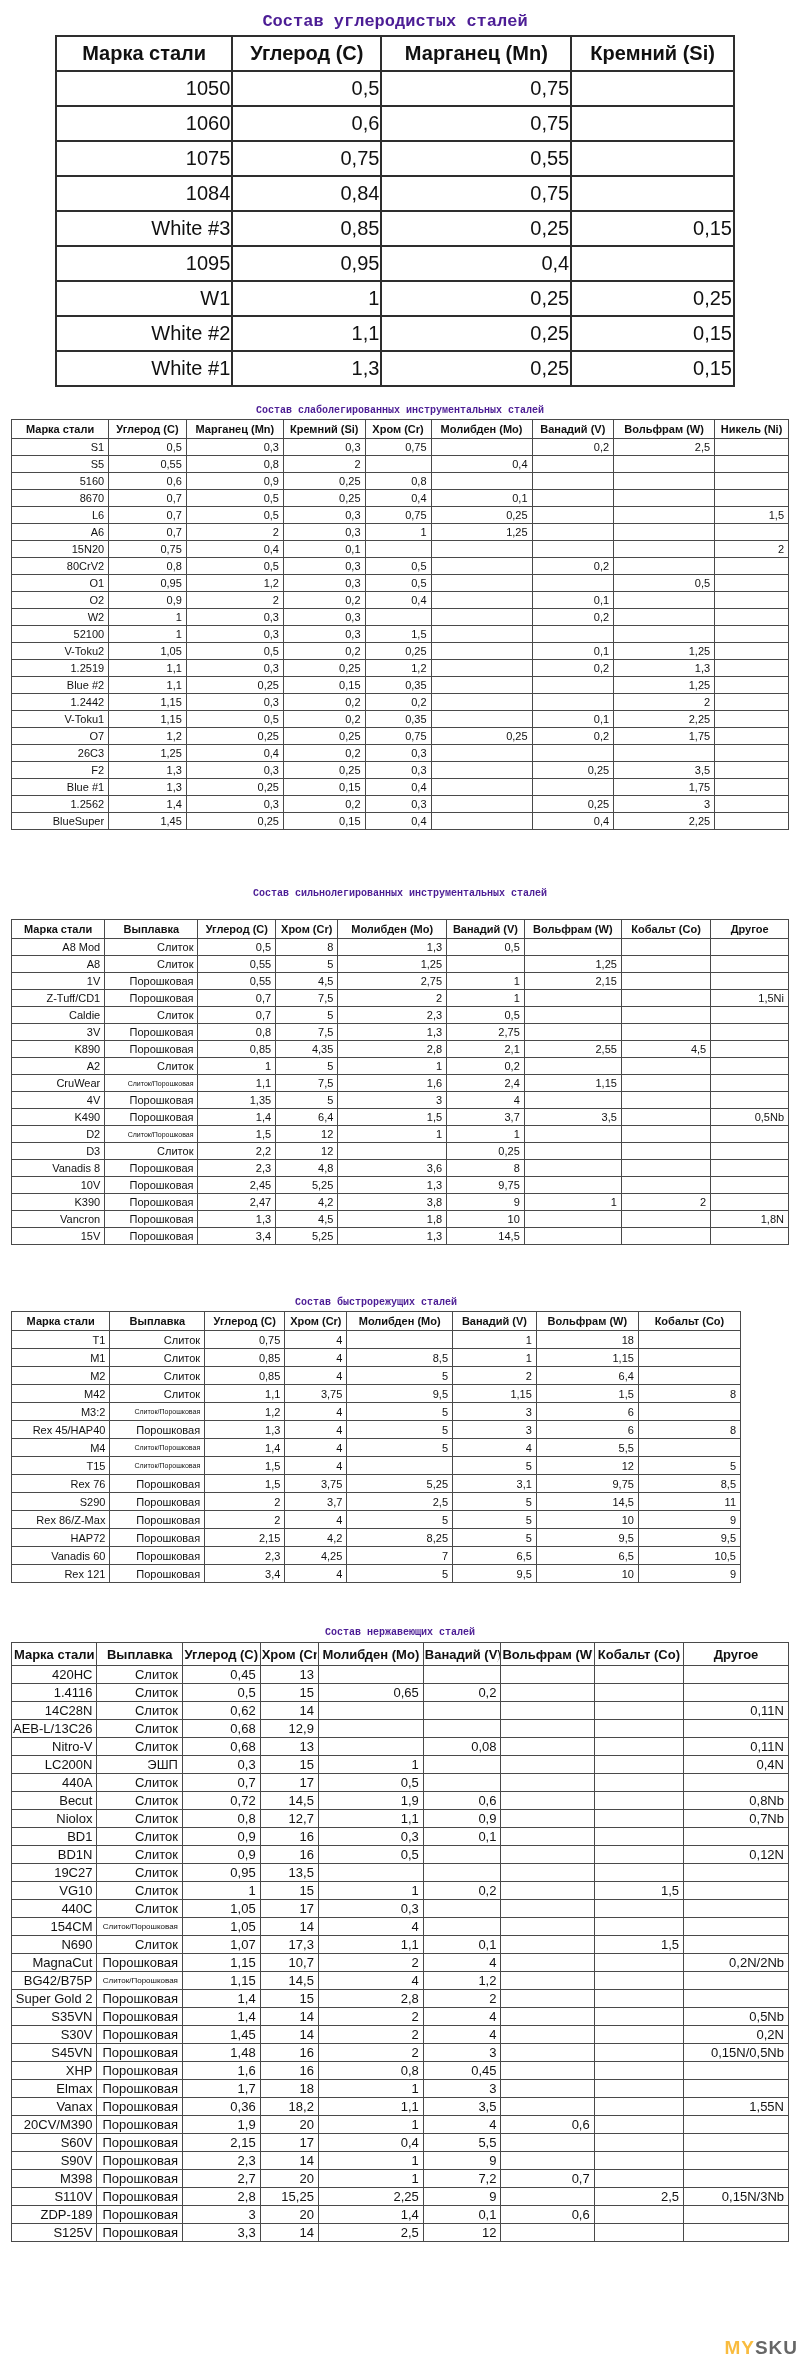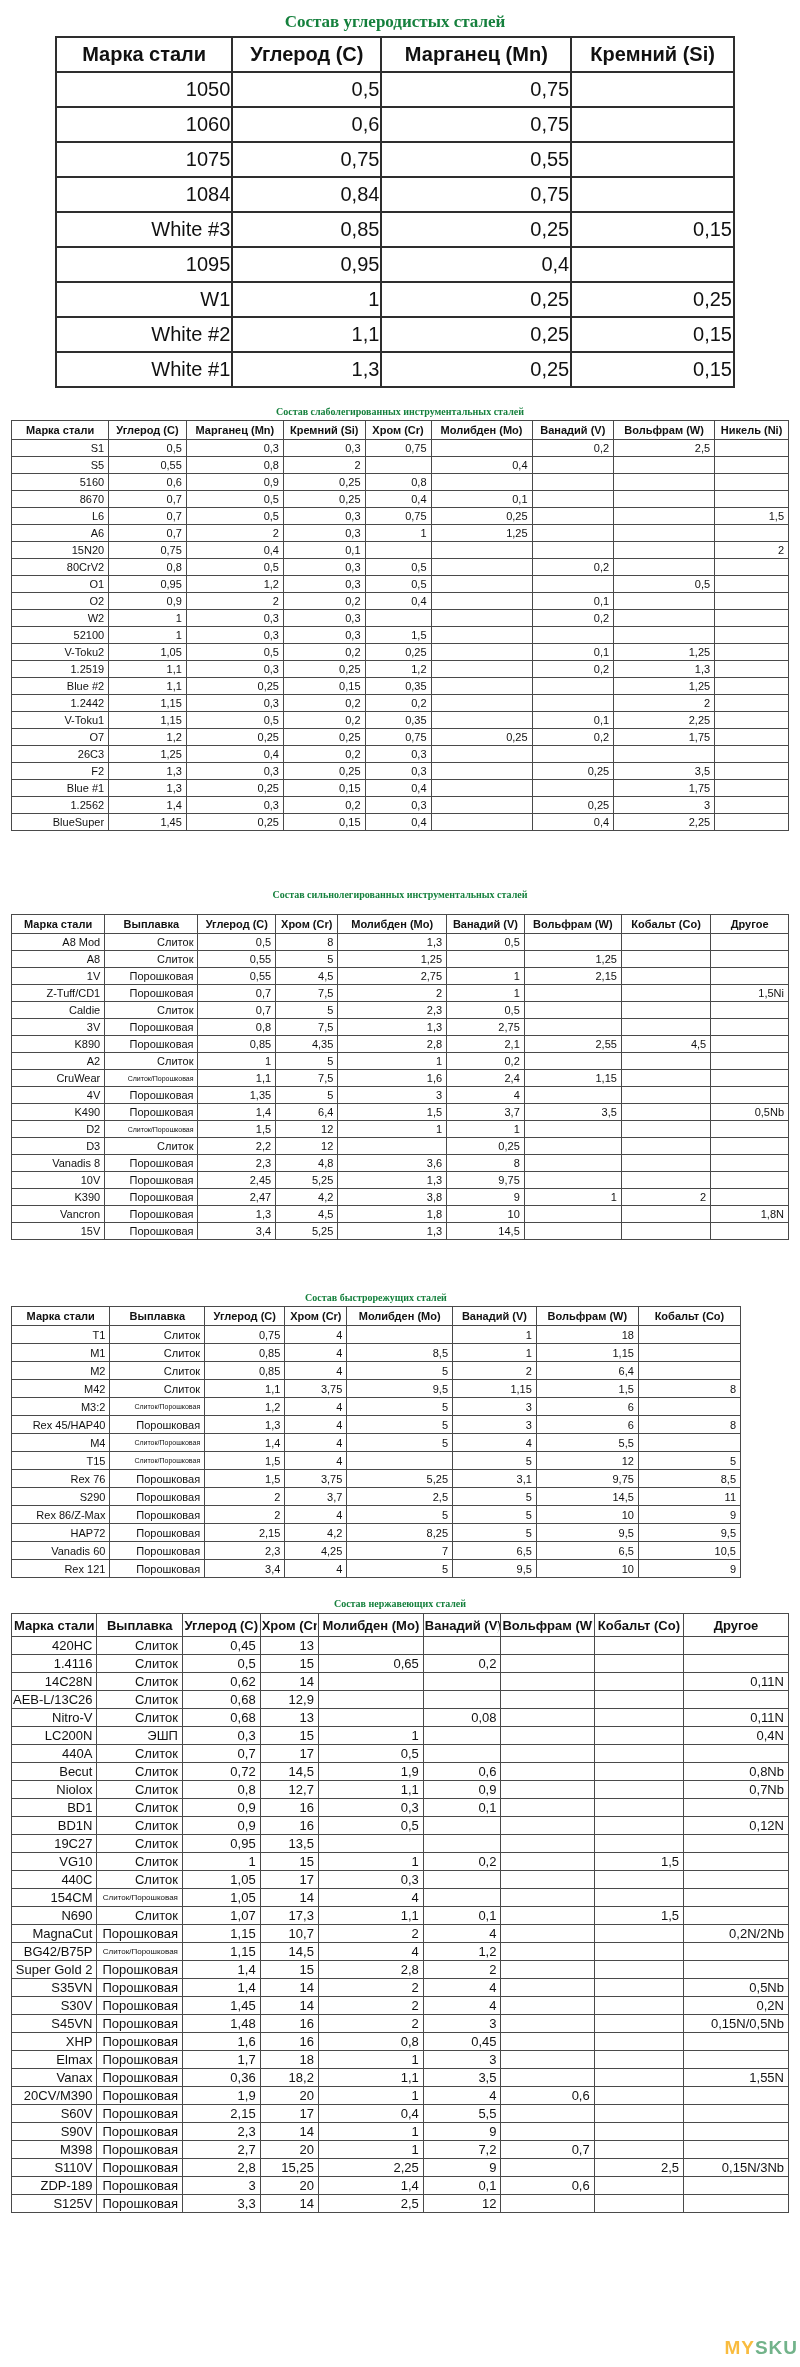--- a/index.html
+++ b/index.html
@@ -1,24 +1,24 @@
 <!DOCTYPE html>
 <html><head>
 <meta charset="utf-8">
 <style>
   html,body{margin:0;padding:0;background:#ffffff;}
   .page{position:relative;width:800px;height:2367px;background:#ffffff;overflow:hidden;
         font-family:"Liberation Sans",sans-serif;color:#111;}
-  .title{font-family:Liberation Serif, serif;font-weight:bold;color:#15803d;text-align:center;}
+  .title{font-family:Liberation Mono, monospace;font-weight:bold;color:#4c1d95;text-align:center;}
   .title-1{font-size:17px;padding-top:12px;margin:0 0 4px 55px;width:680px;}
   .title-s{font-size:10px;width:778px;margin-left:11px;}
   .title-2{margin-top:18px;margin-bottom:3px;}
-  .title-3{margin-top:58px;margin-bottom:14px;}
+  .title-3{margin-top:58px;margin-bottom:20px;}
   .title-4{margin-top:52px;margin-bottom:3px;width:730px;}
-  .title-5{margin-top:20px;margin-bottom:4px;}
+  .title-5{margin-top:44px;margin-bottom:4px;}
   table.tbl{border-collapse:collapse;table-layout:fixed;background:#fff;}
   .tbl th,.tbl td{border:1px solid #4a4a4a;white-space:nowrap;overflow:hidden;}
   .tbl th{font-weight:bold;text-align:center;padding:0 1px;border-radius:11px;}
   .tbl td{text-align:right;padding:0 4px 0 1px;}
   
   .t1{width:680px;margin-left:55px;font-size:20px;}
   .t1 th,.t1 td{border:2px solid #2e2e2e;height:33px;}
   .t1 td{padding-right:1px;}
   
   .t2,.t3,.t4{font-size:11px;}
@@ -27,21 +27,21 @@
   .t2 th{height:18px;} .t2 td{height:16px;}
   .t3 th{height:18px;} .t3 td{height:16px;}
   .t4 th{height:18px;} .t4 td{height:17px;}
   .t5{font-size:13px;}
   .t5 th{height:22px;} .t5 td{height:17px;}
   .t3 td.tiny,.t4 td.tiny{font-size:7px;}
   .t5 td.tiny{font-size:8px;}
   .watermark{position:absolute;right:2px;bottom:8px;font-weight:bold;font-size:19px;
              font-family:"Liberation Sans",sans-serif;opacity:0.75;letter-spacing:1px;}
   .wm1{color:#f7a600;}
-  .wm2{color:#15803d;opacity:0.8;}
+  .wm2{color:#000000;opacity:0.8;}
 </style>
 </head>
 <body>
 
 <div class="page">
 
   <div class="title title-1">Состав углеродистых сталей</div>
   <table class="tbl t1">
       <colgroup>
         <col style="width: 26%;">

